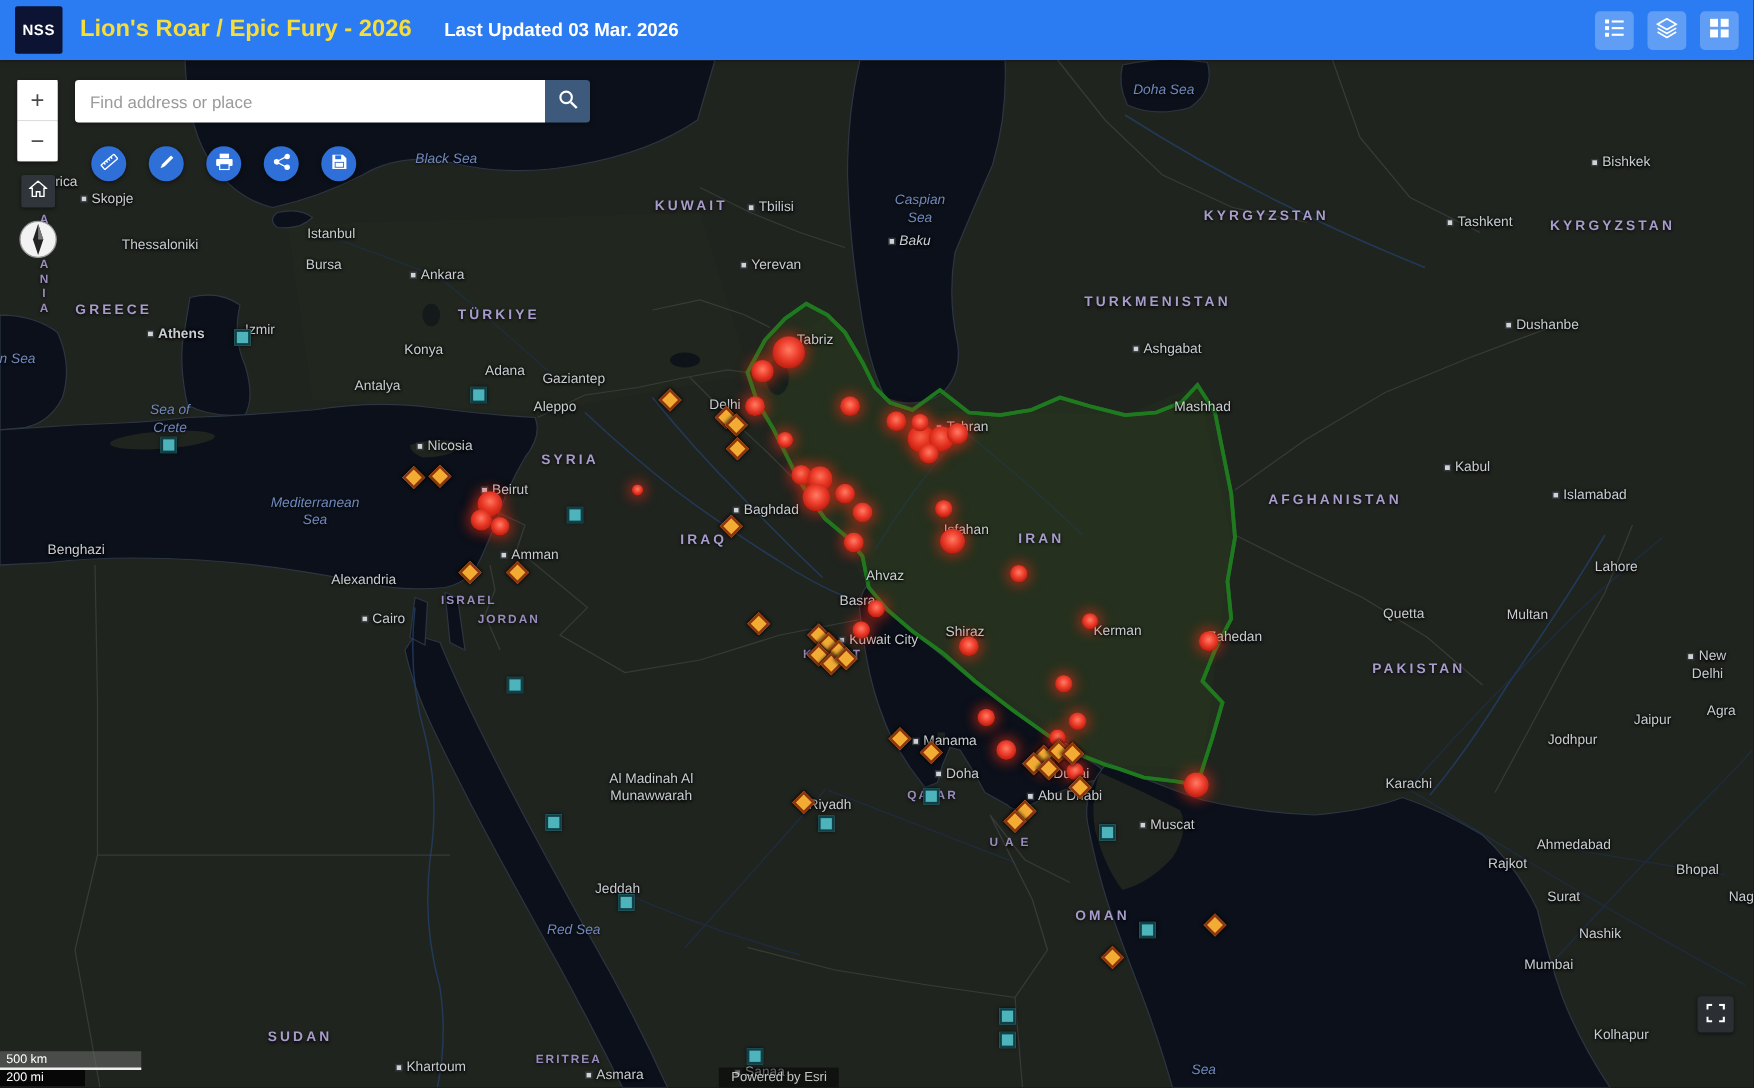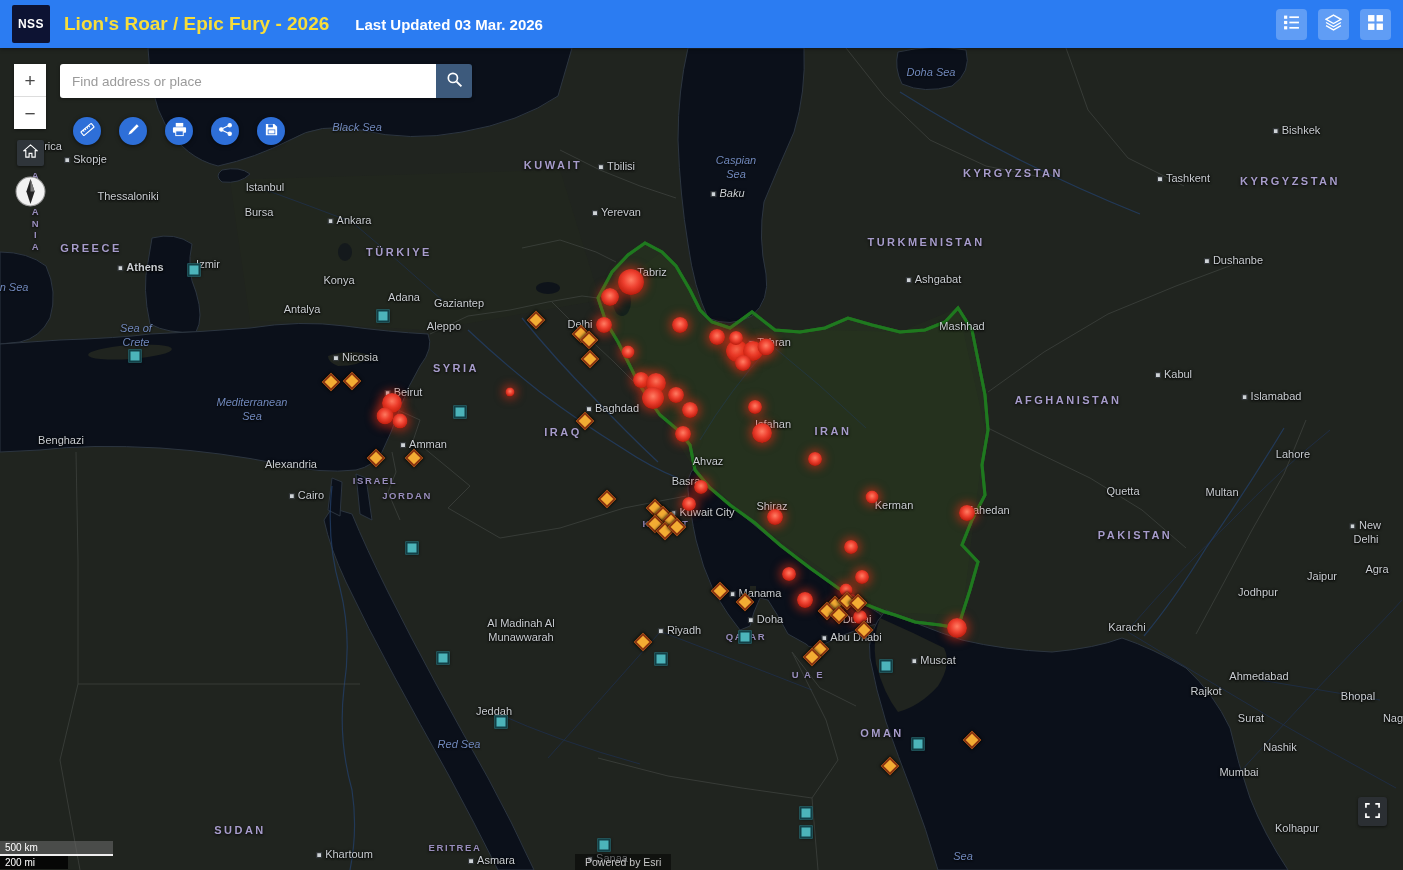--- a/index.html
+++ b/index.html
@@ -238,21 +238,21 @@
       <div class="lbl city" style="left: 1358px; top: 697px;">Bhopal</div>
       <div class="lbl city" style="left: 1251px; top: 719px;">Surat</div>
       <div class="lbl city" style="left: 1280px; top: 748px;">Nashik</div>
       <div class="lbl city" style="left: 1239px; top: 773px;">Mumbai</div>
       <div class="lbl city" style="left: 1297px; top: 829px;">Kolhapur</div>
       <div class="lbl city" style="left: 1393px; top: 719px;">Nag</div>
       <div class="lbl city" style="left: 424px; top: 445px;"><span class="citydot"></span>Amman</div>
       <div class="lbl city" style="left: 307px; top: 496px;"><span class="citydot"></span>Cairo</div>
       <div class="lbl city" style="left: 291px; top: 465px;">Alexandria</div>
       <div class="lbl city" style="left: 61px; top: 441px;">Benghazi</div>
-      <div class="lbl city" style="left: 660px; top: 631px; margin-left: 20px;"><span class="citydot"></span>Riyadh</div>
+      <div class="lbl city" style="left: 660px; top: 645px;"><span class="citydot"></span>Riyadh</div>
       <div class="lbl city" style="left: 521px; top: 631px;">Al Madinah Al
 Munawwarah</div>
       <div class="lbl city" style="left: 494px; top: 712px;">Jeddah</div>
       <div class="lbl city" style="left: 756px; top: 594px;"><span class="citydot"></span>Manama</div>
       <div class="lbl city" style="left: 766px; top: 620px;"><span class="citydot"></span>Doha</div>
       <div class="lbl city" style="left: 857px; top: 620px;">Dubai</div>
       <div class="lbl city" style="left: 852px; top: 638px;"><span class="citydot"></span>Abu Dhabi</div>
       <div class="lbl city" style="left: 934px; top: 661px;"><span class="citydot"></span>Muscat</div>
       <div class="lbl city" style="left: 345px; top: 855px;"><span class="citydot"></span>Khartoum</div>
       <div class="lbl city" style="left: 492px; top: 861px;"><span class="citydot"></span>Asmara</div>

